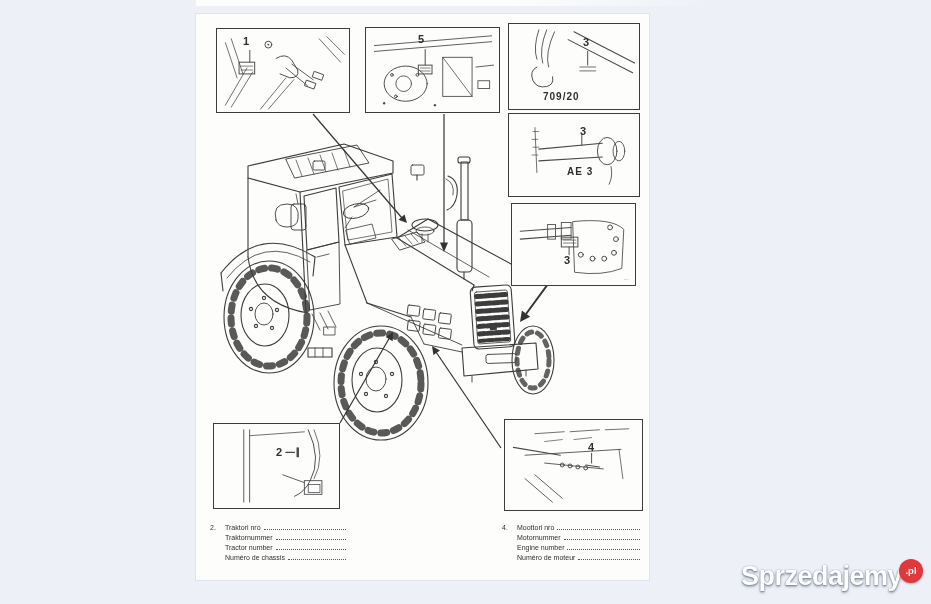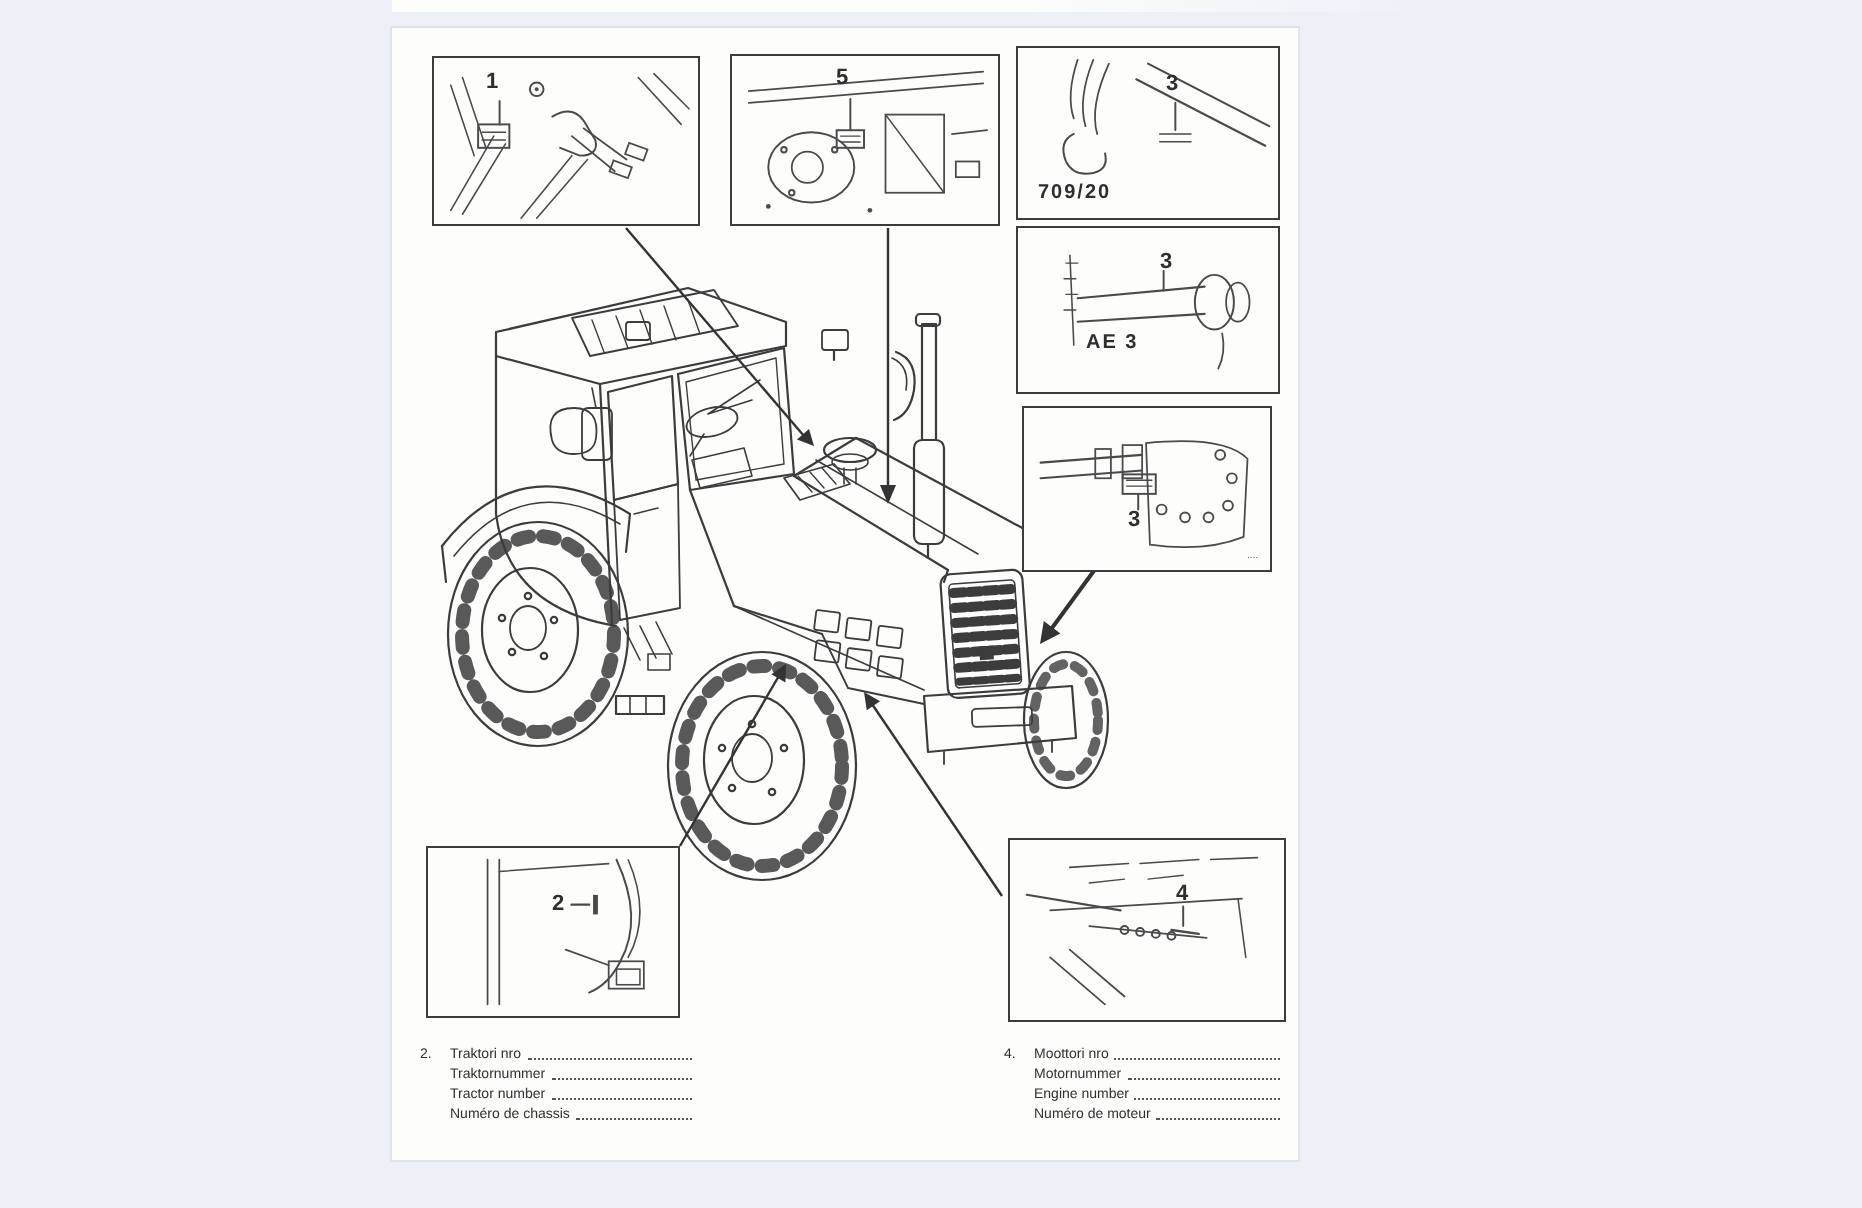--- a/index.html
+++ b/index.html
@@ -23,21 +23,21 @@
     position:absolute;border:1.6px solid #3c3c3c;background:#fdfdfc;
     box-sizing:border-box;
   }
   .cbox svg.sketch{position:absolute;inset:0;width:100%;height:100%;}
   .num{
     position:absolute;font-size:11px;font-weight:bold;color:#2e2e2e;
     line-height:1;letter-spacing:0;
   }
   .caption{
     position:absolute;font-size:10px;font-weight:bold;color:#2e2e2e;
-    letter-spacing:1px;line-height:1;
+    letter-spacing:1px;line-height:1;margin-left:24px;
   }
   .footnote{position:absolute;font-size:5px;color:#6a6a6a;line-height:1;}
   .art{position:absolute;inset:0;width:100%;height:100%;}
   .legend{position:absolute;color:#2f2f2f;font-size:7px;}
   .lrow{display:flex;align-items:flex-end;height:10px;}
   .lmark{width:15px;flex:none;font-weight:normal;}
   .ltext{white-space:nowrap;}
   .ldots{flex:1;border-bottom:1.3px dotted #555;margin:0 2px 1.5px 3px;min-width:8px;}
   .watermark{
     position:absolute;right:8px;bottom:10px;white-space:nowrap;
@@ -361,13 +361,16 @@
       </div>
       <div class="lrow">
         <span class="lmark"></span>
         <span class="ltext">Numéro de moteur</span>
           <span class="ldots"></span>
       </div>
     </div>
 
   </div>
 
+  <div class="watermark">
+    <span class="wm-text">Sprzedajemy</span><span class="wm-badge">.pl</span>
+  </div>
 </div>
 
 </body></html>

